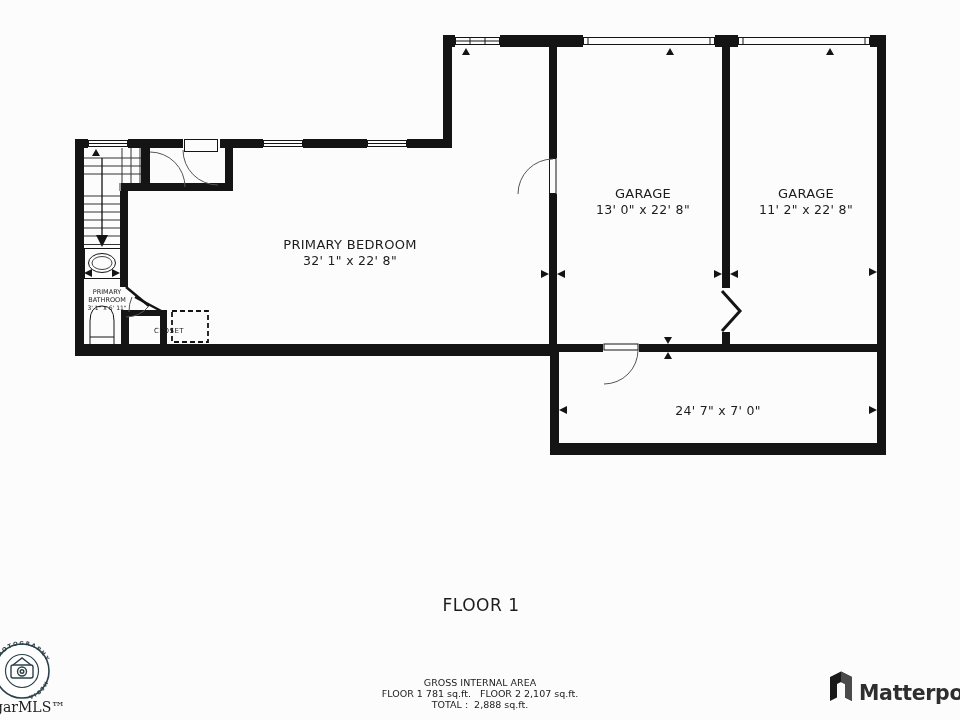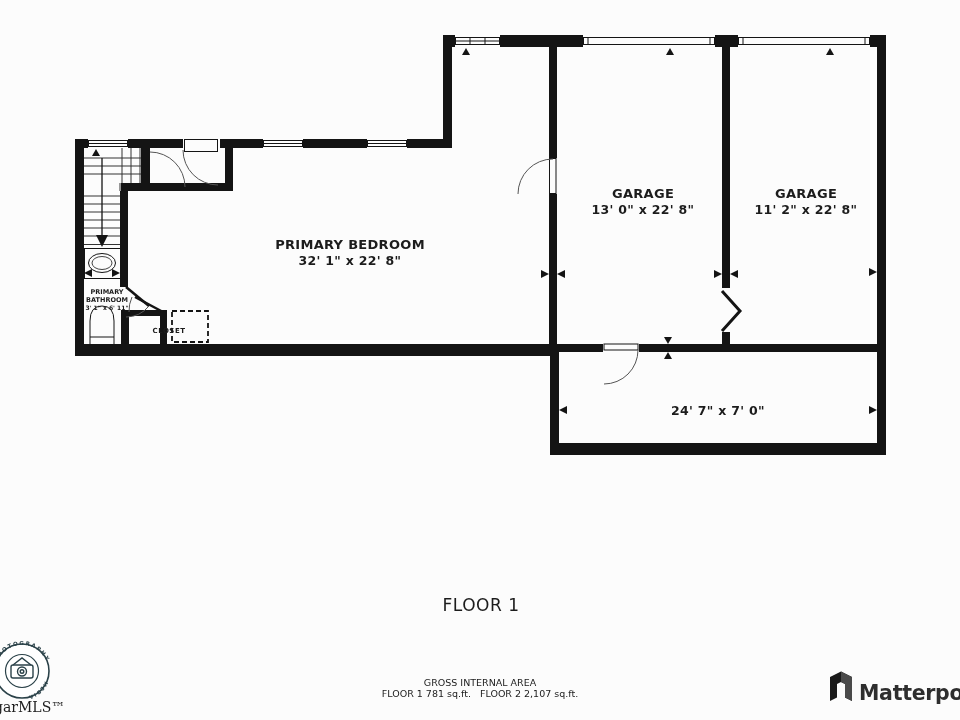--- a/index.html
+++ b/index.html
@@ -1,20 +1,20 @@
 <!DOCTYPE html>
 <html><head>
 <meta charset="utf-8">
 <style>
   html,body{margin:0;padding:0;}
   body{width:960px;height:720px;overflow:hidden;background:#fcfcfc;
        font-family:"DejaVu Sans","Liberation Sans",sans-serif;color:#1c1c1c;}
   #stage{position:relative;width:960px;height:720px;}
   #plan-svg{position:absolute;left:0;top:0;}
-  .lbl{position:absolute;text-align:center;letter-spacing:.3px;color:#1c1c1c;font-weight:bold;}
+  .lbl{position:absolute;text-align:center;letter-spacing:.3px;color:#1c1c1c;}
   .room-name{font-size:13px;}
   .room-dims{font-size:12.5px;}
   .tiny-name{font-size:6.5px;line-height:7.5px;letter-spacing:0;}
   .tiny-dims{font-size:6px;letter-spacing:0;}
   .closet-name{font-size:7px;letter-spacing:.5px;}
   #floor-title{position:absolute;left:381px;top:595px;width:200px;text-align:center;
                font-size:17px;letter-spacing:.5px;}
   #footer{position:absolute;left:230px;top:657px;width:500px;text-align:center;
           font-size:9.5px;line-height:11px;margin-top:20px;}
   #footer div{white-space:pre;}
@@ -210,18 +210,19 @@
   <div class="lbl tiny-name" style="left:82px;top:289px;width:50px;">PRIMARY BATHROOM</div>
   <div class="lbl tiny-dims" style="left:78px;top:304px;width:58px;">3' 1" x 6' 11"</div>
 
   <div class="lbl closet-name" style="left:121px;top:327px;width:46px;margin-left:25px;">CLOSET</div>
 
   <div id="floor-title">FLOOR 1</div>
 
   <div id="footer">
     <div>GROSS INTERNAL AREA</div>
     <div>FLOOR 1 781 sq.ft.   FLOOR 2 2,107 sq.ft.</div>
+    <div>TOTAL :  2,888 sq.ft.</div>
   </div>
 
   <div id="mls-word">garMLS™</div>
   <div id="mp-word">Matterpo</div>
 
 </div>
 
 </body></html>

